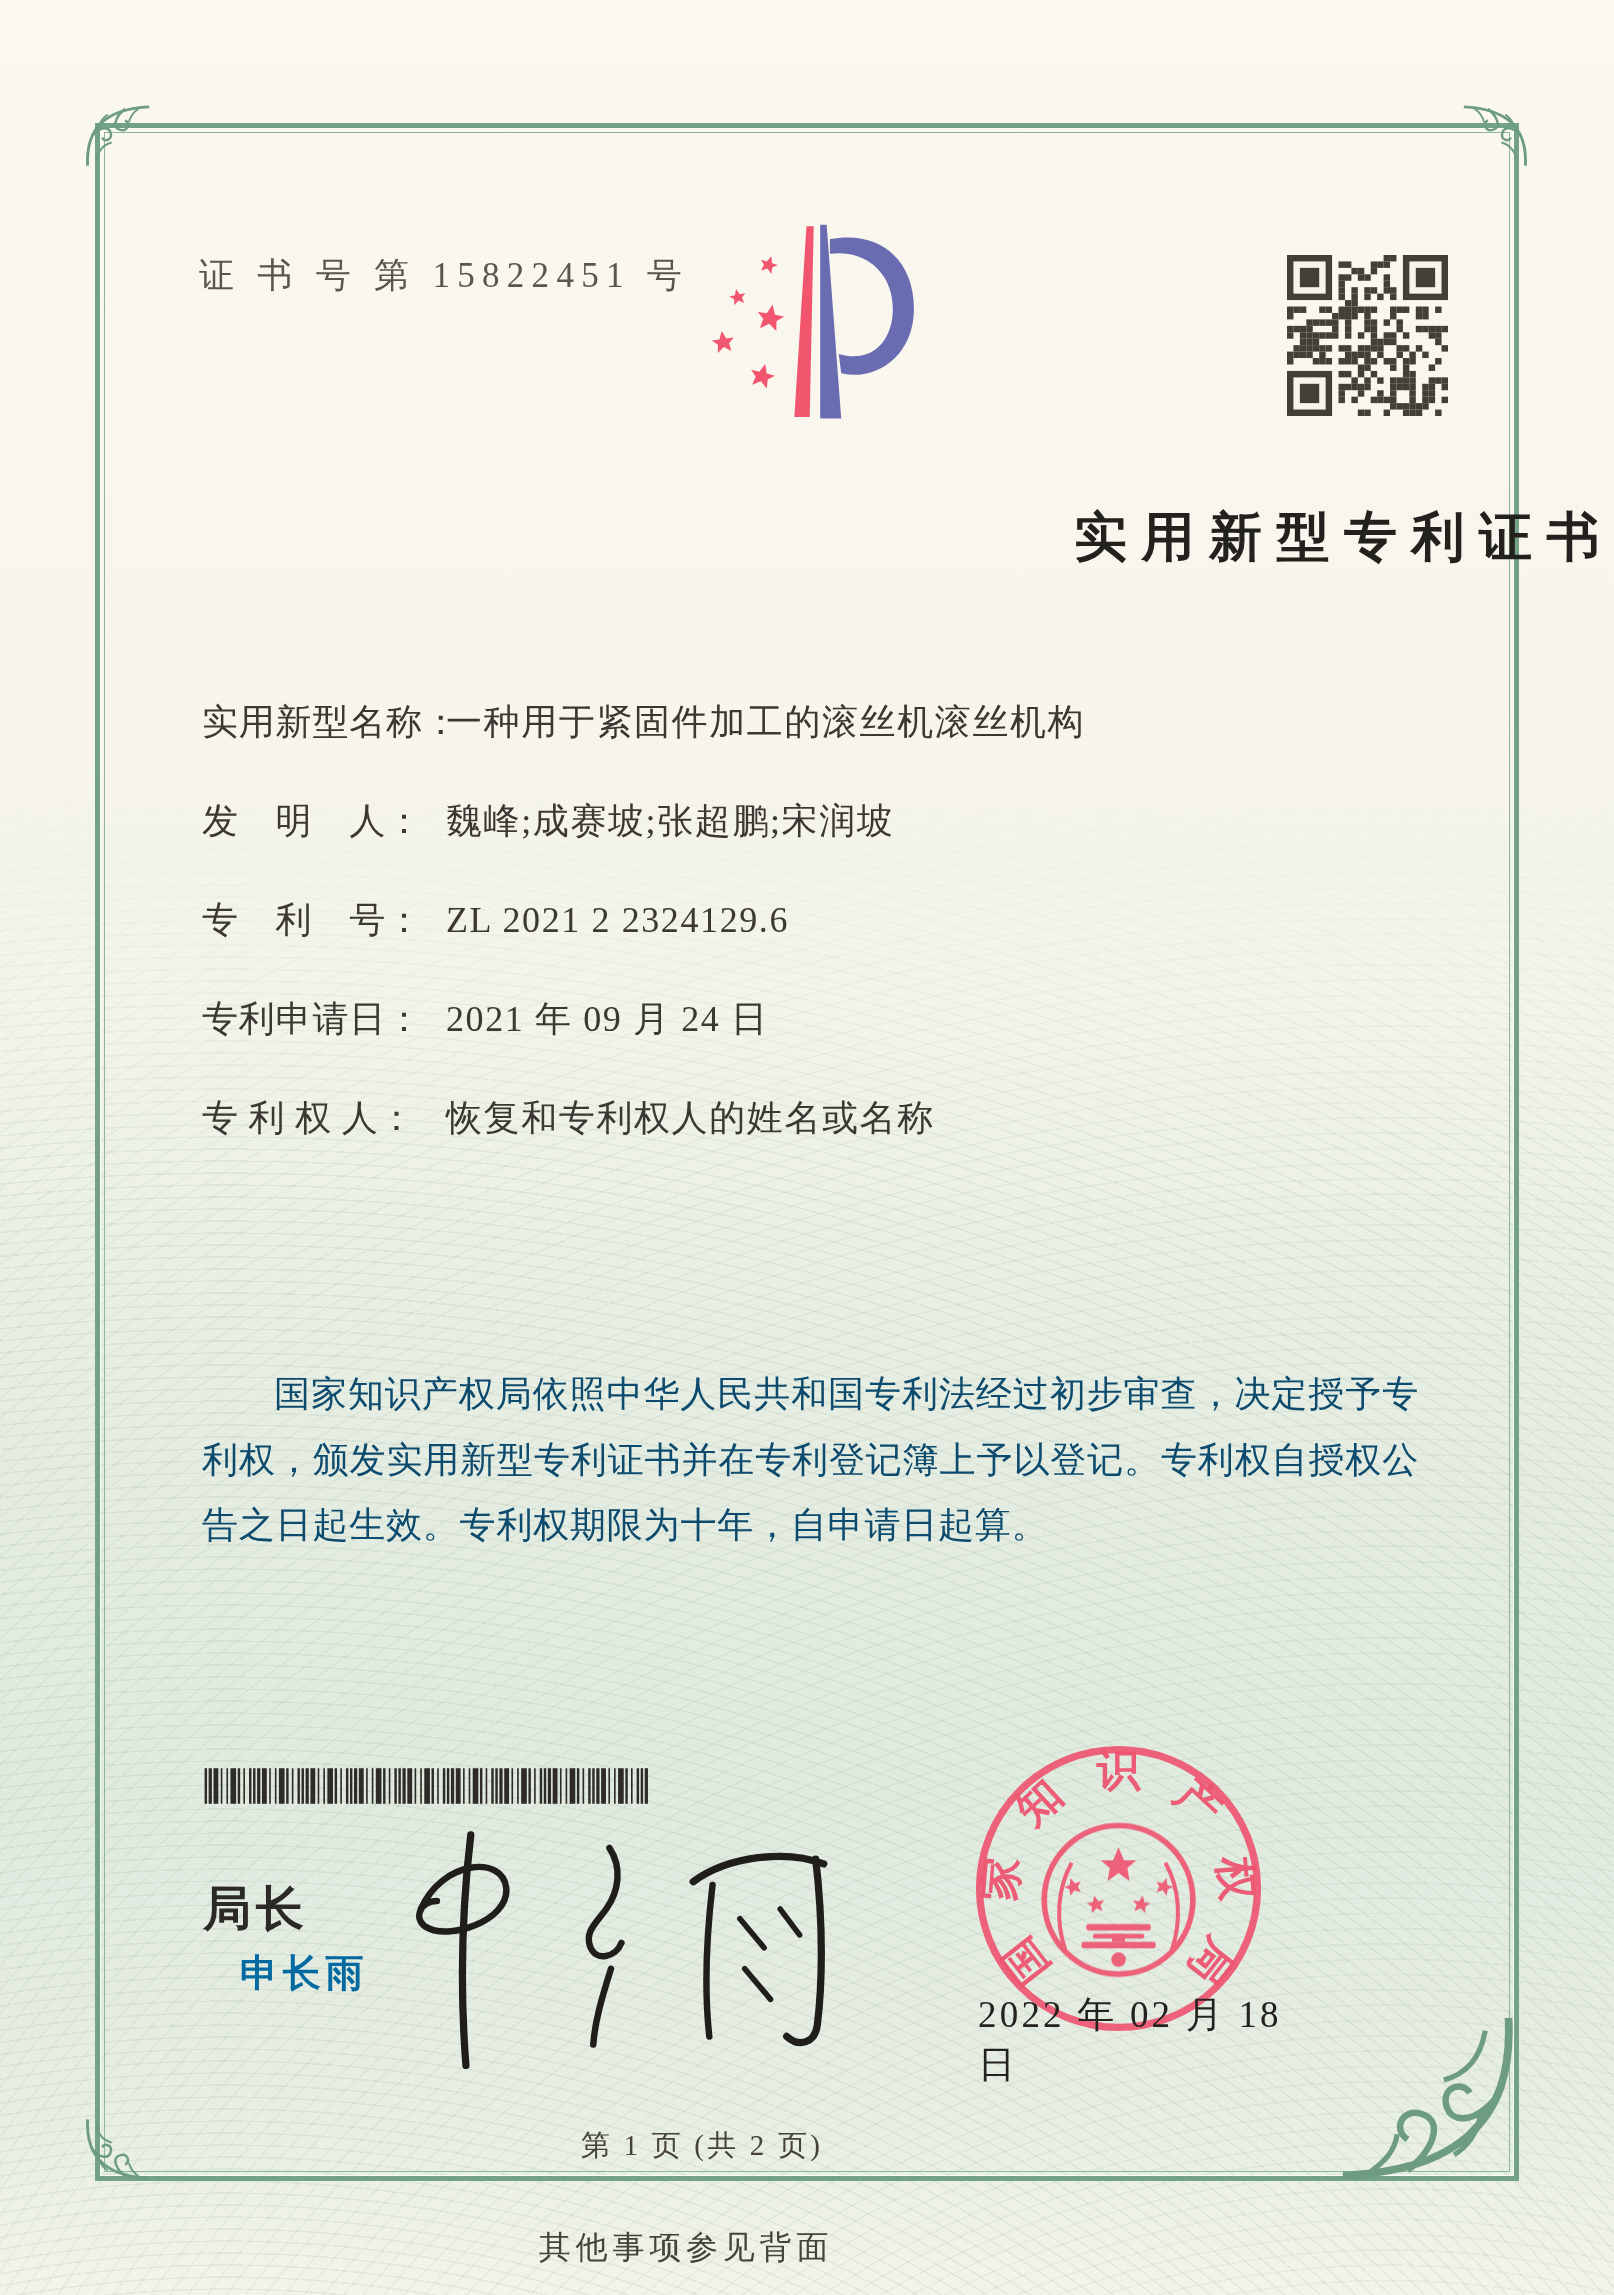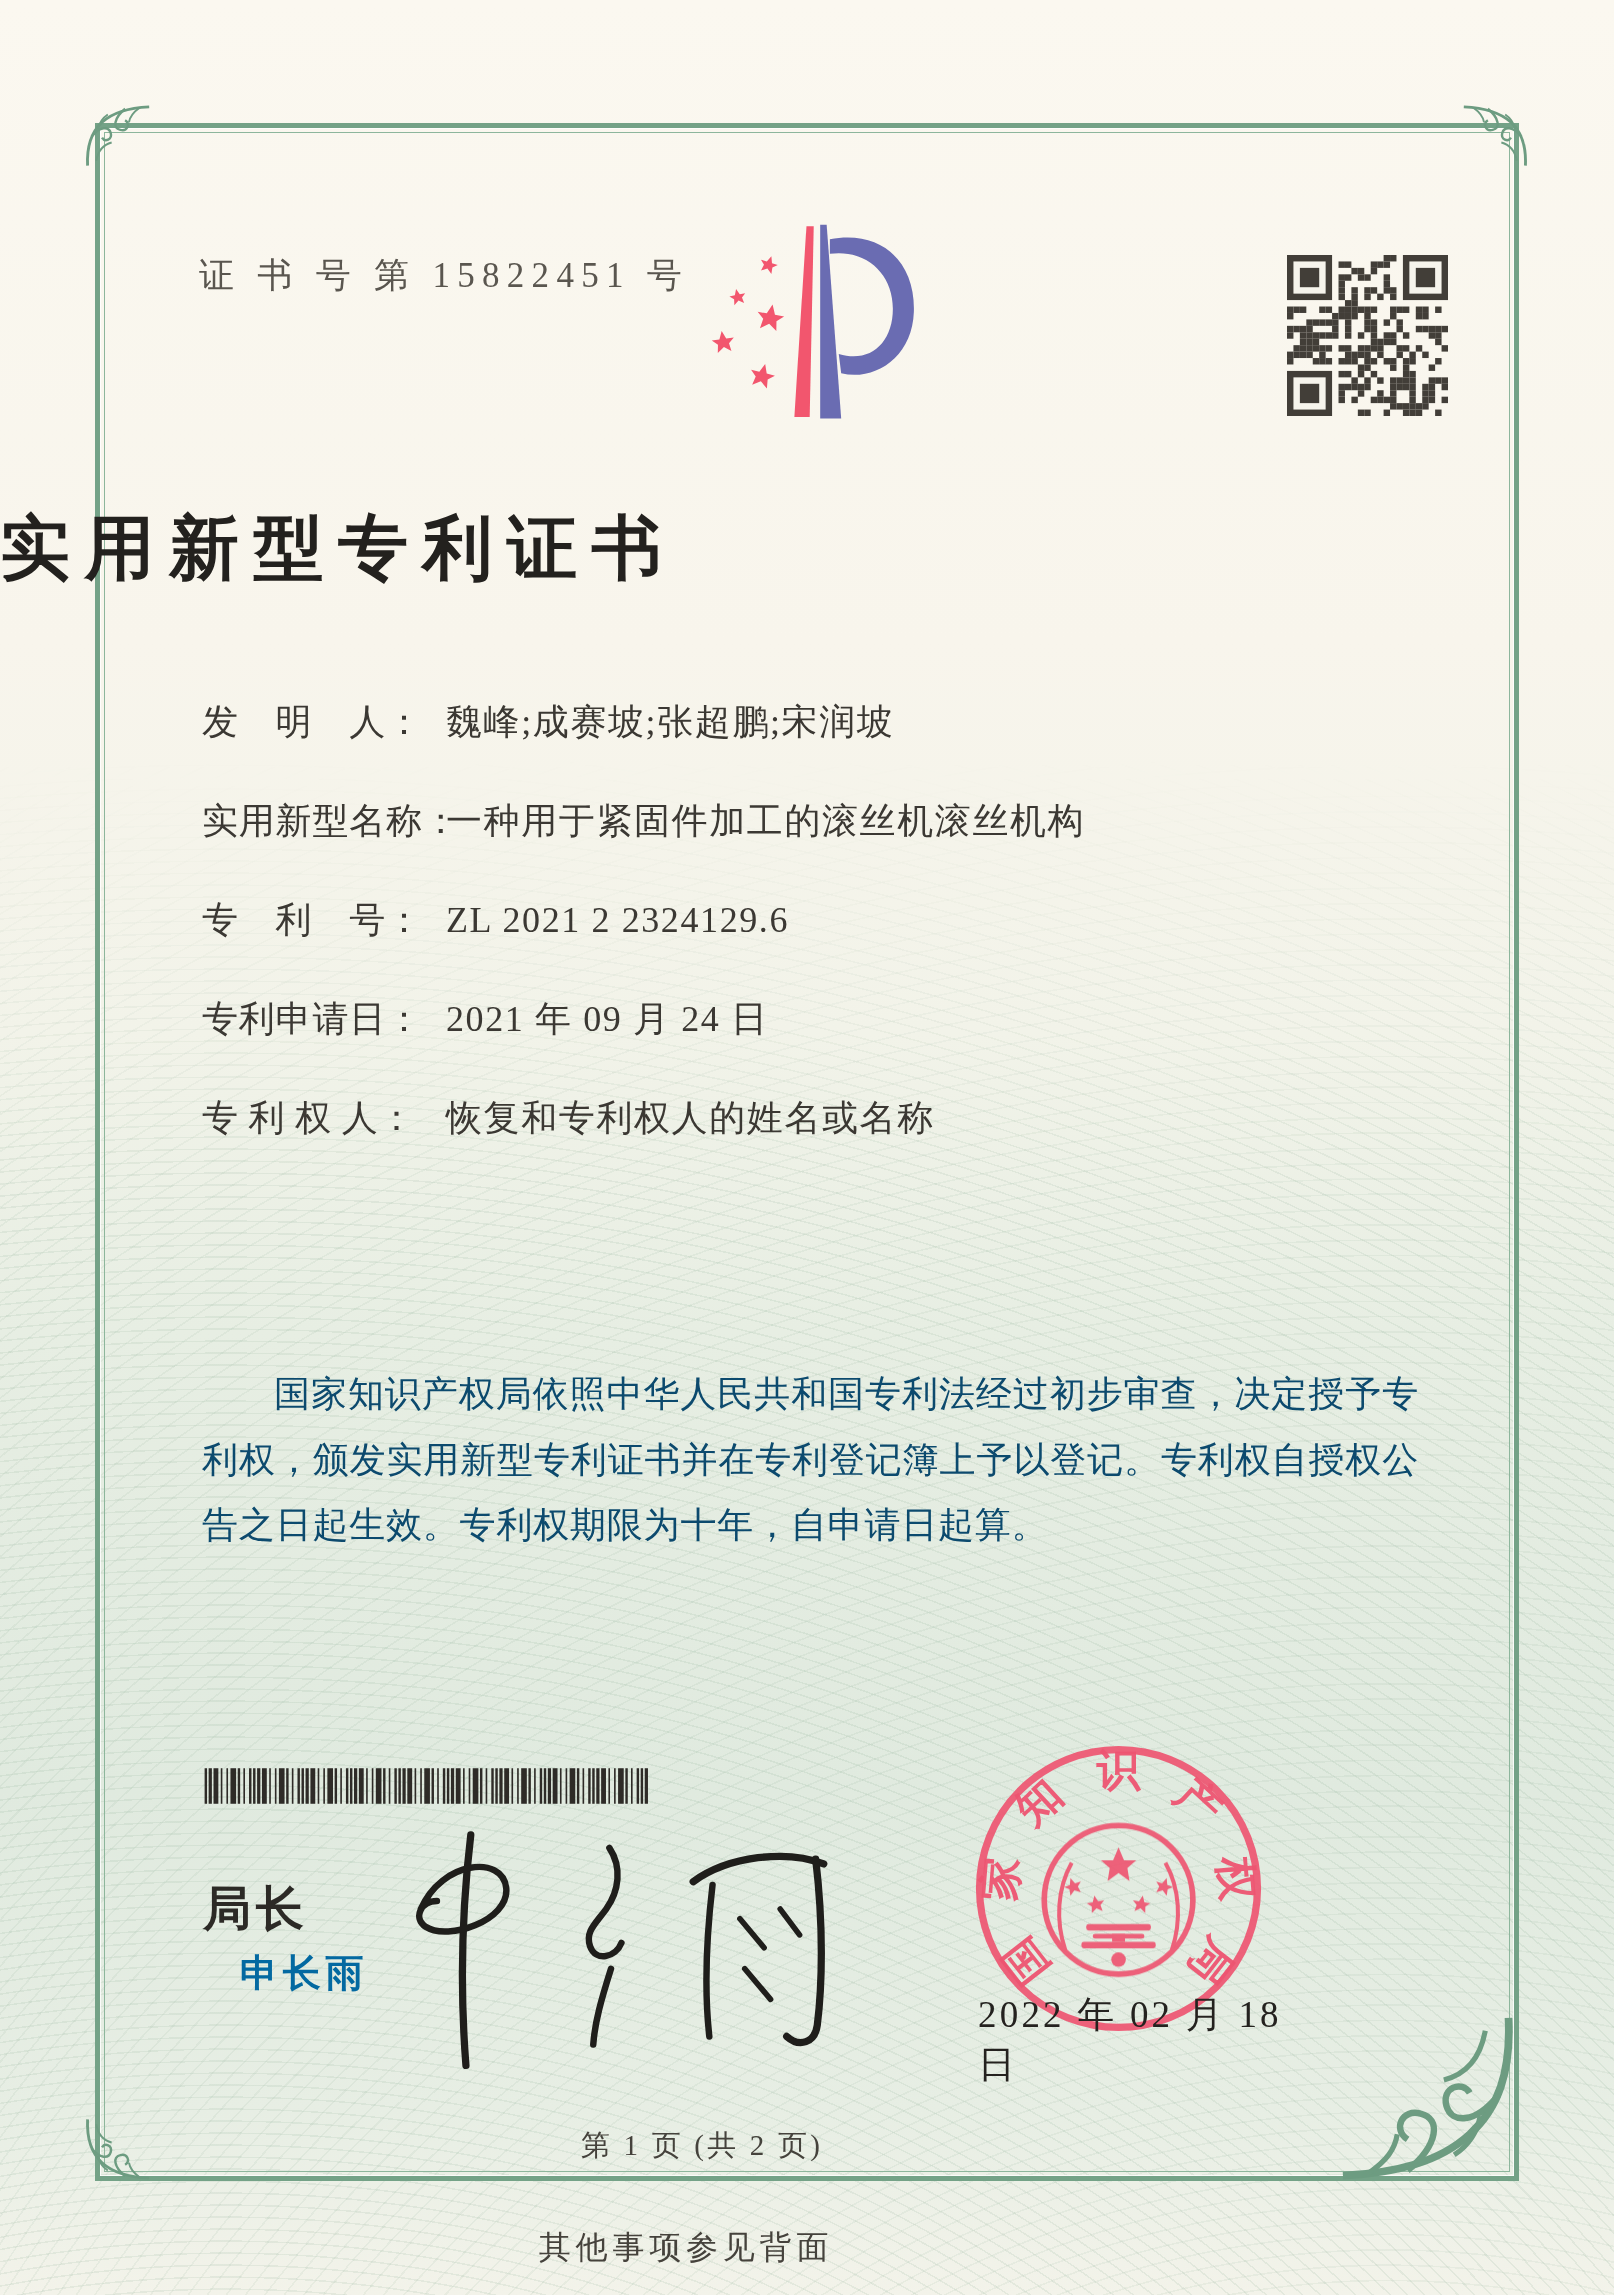--- a/index.html
+++ b/index.html
@@ -42,22 +42,22 @@
     border:1.6px solid #8db69c;
   }
   .corner{position:absolute;pointer-events:none;}
   .corner svg{display:block;}
   .abs{position:absolute;}
 
   .cert-no{
     left:199px;top:252px;font-size:35px;letter-spacing:7.3px;color:#5a564f;
   }
   .title{
-    left:0;right:0;top:502px;text-align:left;
-    font-size:70px;font-weight:bold;letter-spacing:14.5px;color:#23211e;
+    left:0;right:0;top:502px;text-align:right;
+    font-size:53px;font-weight:bold;letter-spacing:14.5px;color:#23211e;
   }
   .fields{left:202px;right:197px;top:699px;font-size:36px;color:var(--ink);}
   .f-row{margin-bottom:53px;line-height:1.28;white-space:nowrap;}
   .f-row .lbl{display:inline-block;width:244px;letter-spacing:0.8px;vertical-align:top;}
   .f-row .val{letter-spacing:1.6px;}
   .f-row.address{display:flex;white-space:normal;margin-bottom:21px;}
   .f-row.address .lbl{flex:0 0 244px;}
   .f-row.address .val{flex:1;line-height:1.62;}
   .f-row.grant{display:flex;white-space:nowrap;margin-bottom:0;}
   .grant-pair2{margin-left:136px;}
@@ -364,24 +364,24 @@
       <rect x="0" y="144" width="56" height="56" fill="#423e38"></rect>
       <rect x="8" y="152" width="40" height="40" fill="#f6f4ec"></rect>
       <rect x="16" y="160" width="24" height="24" fill="#423e38"></rect>
     </svg>
 </div>
 
 <div class="abs title">实用新型专利证书</div>
 
 <div class="abs fields">
   <div class="f-row">
-    <span class="lbl">发　明　人：</span><span class="val">魏峰;成赛坡;张超鹏;宋润坡</span>
+    <span class="lbl">实用新型名称：</span><span class="val">一种用于紧固件加工的滚丝机滚丝机构</span>
   </div>
   <div class="f-row">
-    <span class="lbl">实用新型名称：</span><span class="val">一种用于紧固件加工的滚丝机滚丝机构</span>
+    <span class="lbl">发　明　人：</span><span class="val">魏峰;成赛坡;张超鹏;宋润坡</span>
   </div>
   <div class="f-row">
     <span class="lbl">专　利　号：</span><span class="val">ZL 2021 2 2324129.6</span>
   </div>
   <div class="f-row">
     <span class="lbl">专利申请日：</span><span class="val">2021 年 09 月 24 日</span>
   </div>
   <div class="f-row">
     <span class="lbl">专 利 权 人：</span><span class="val">恢复和专利权人的姓名或名称</span>
   </div>

